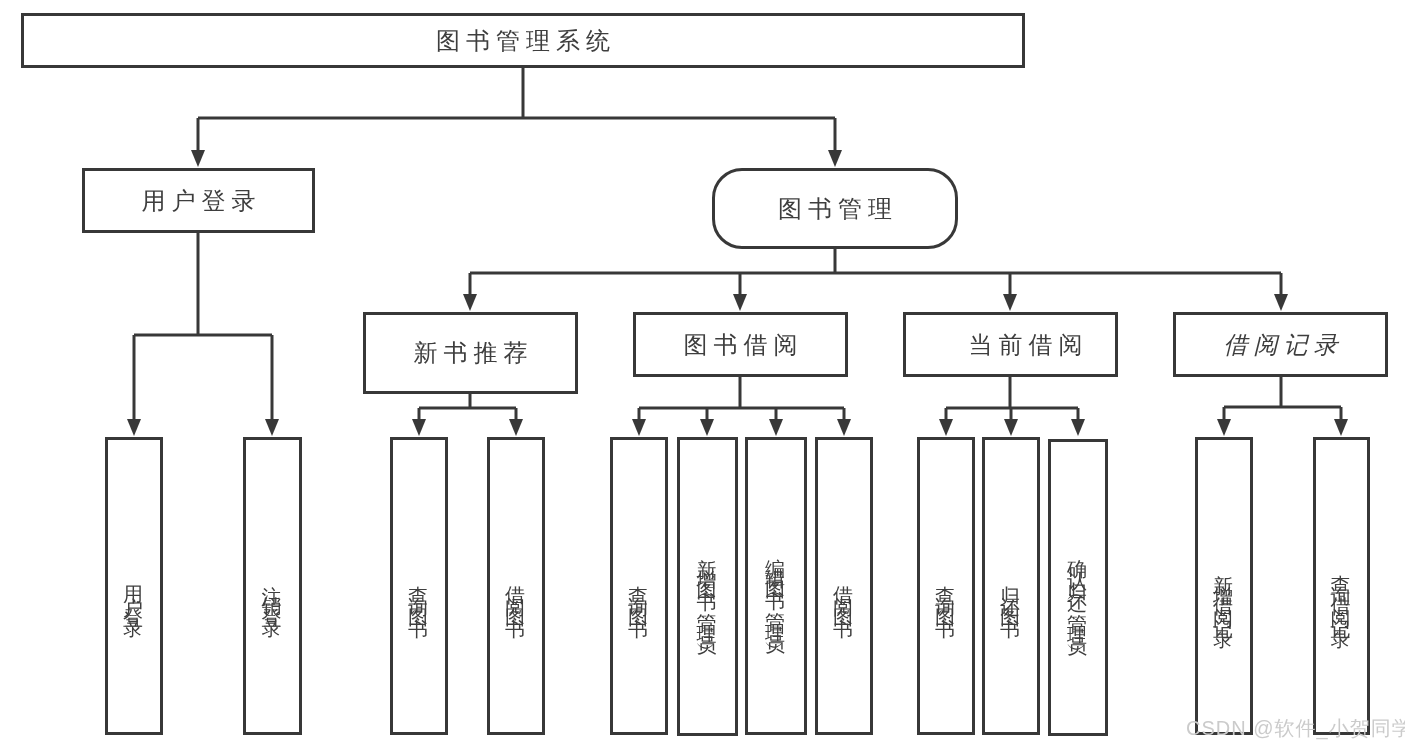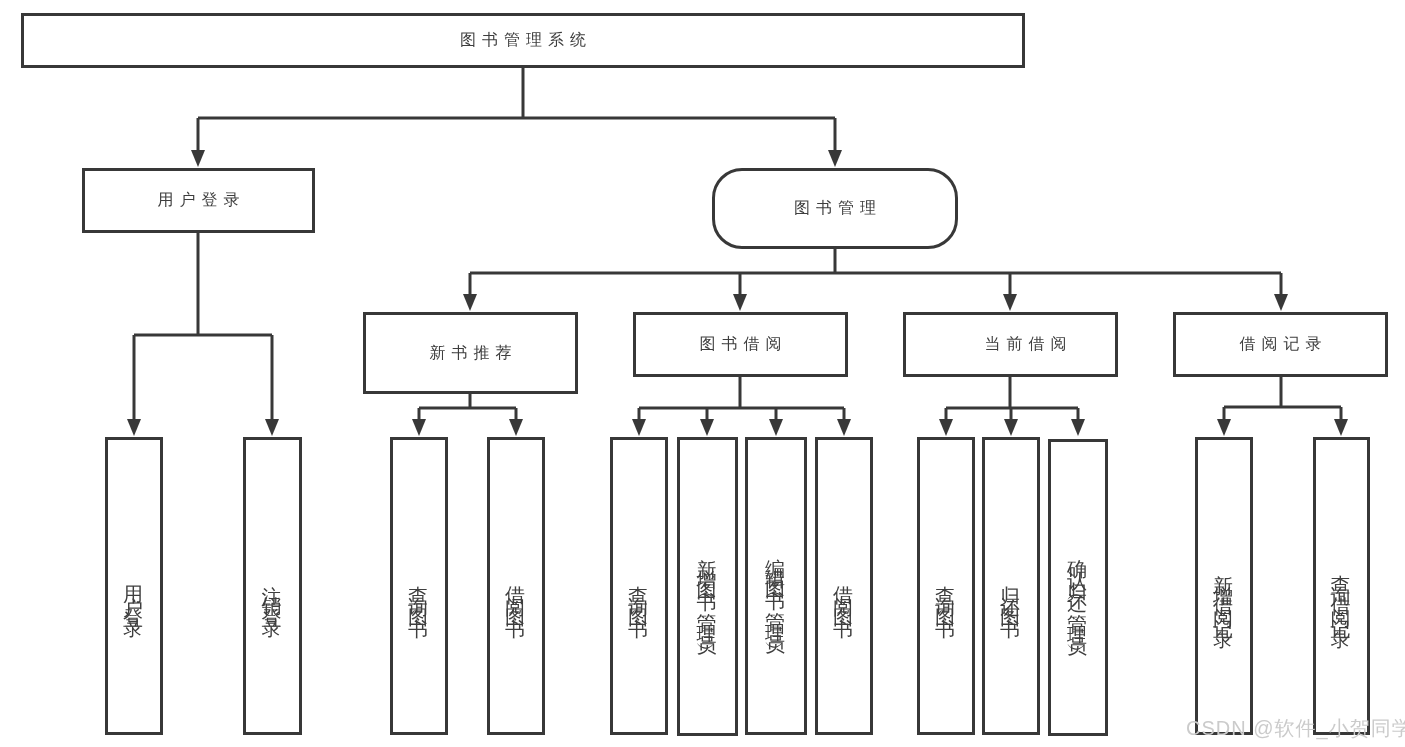--- a/index.html
+++ b/index.html
@@ -17,21 +17,21 @@
   .canvas{position:absolute;left:0;top:0;width:1405px;height:747px;}
   .connectors{position:absolute;left:0;top:0;width:1405px;height:747px;}
   .connectors path,.connectors line{stroke:var(--line);stroke-width:3;fill:none;}
   .connectors polygon{fill:var(--line);stroke:none;}
   .node{
     position:absolute;background:#fff;border:3px solid var(--line);
     box-sizing:border-box;display:flex;align-items:center;justify-content:center;
     color:var(--text);
   }
   .node.h span{
-    font-size:16px;letter-spacing:6px;padding-left:6px;white-space:nowrap;
+    font-size:24px;letter-spacing:6px;padding-left:6px;white-space:nowrap;
   }
   .node.v span{
     writing-mode:vertical-rl;text-orientation:mixed;
     font-size:20px;letter-spacing:11px;padding-top:11px;white-space:nowrap;
   }
   .watermark{
     position:absolute;left:1186px;top:715px;
     font-size:20px;color:var(--watermark);letter-spacing:1px;
     white-space:nowrap;z-index:5;
   }
@@ -123,21 +123,21 @@
 
   <div class="node h" style="left:363px;top:312px;width:215px;height:82px;">
     <span>新书推荐</span>
   </div>
   <div class="node h" style="left:633px;top:312px;width:215px;height:65px;text-align:right;">
     <span>图书借阅</span>
   </div>
   <div class="node h" style="left:903px;top:312px;width:215px;height:65px;padding-left:30px;">
     <span>当前借阅</span>
   </div>
-  <div class="node h" style="left:1173px;top:312px;width:215px;height:65px;">
+  <div class="node h" style="left:1173px;top:312px;width:215px;height:65px;font-style:italic;">
     <span>借阅记录</span>
   </div>
 
   <div class="node v" style="left:105px;top:437px;width:58px;height:298px;">
     <span>用户登录</span>
   </div>
   <div class="node v" style="left:243px;top:437px;width:59px;height:298px;">
     <span>注销登录</span>
   </div>
 

